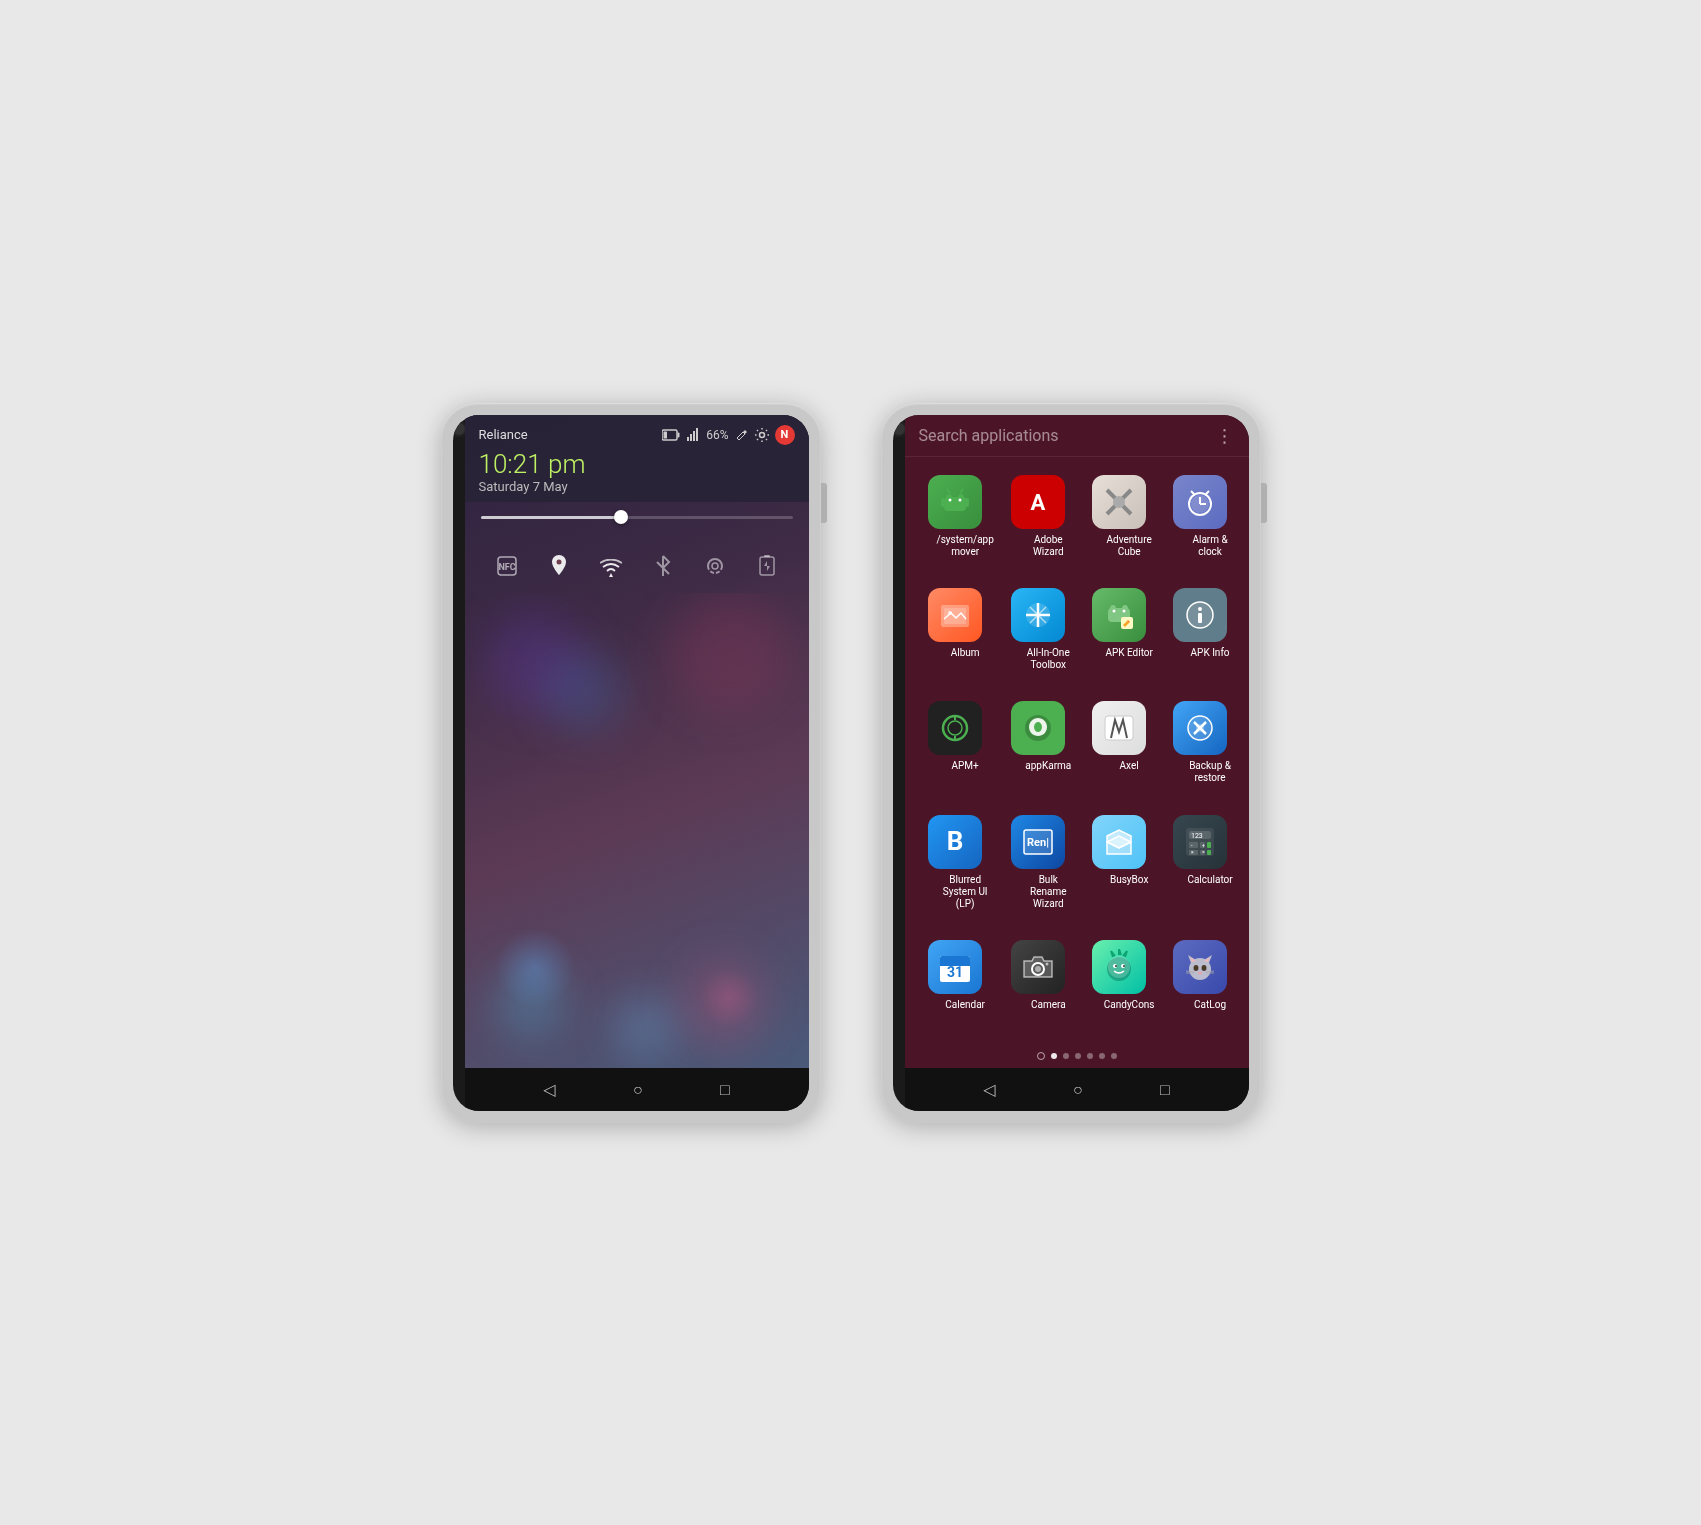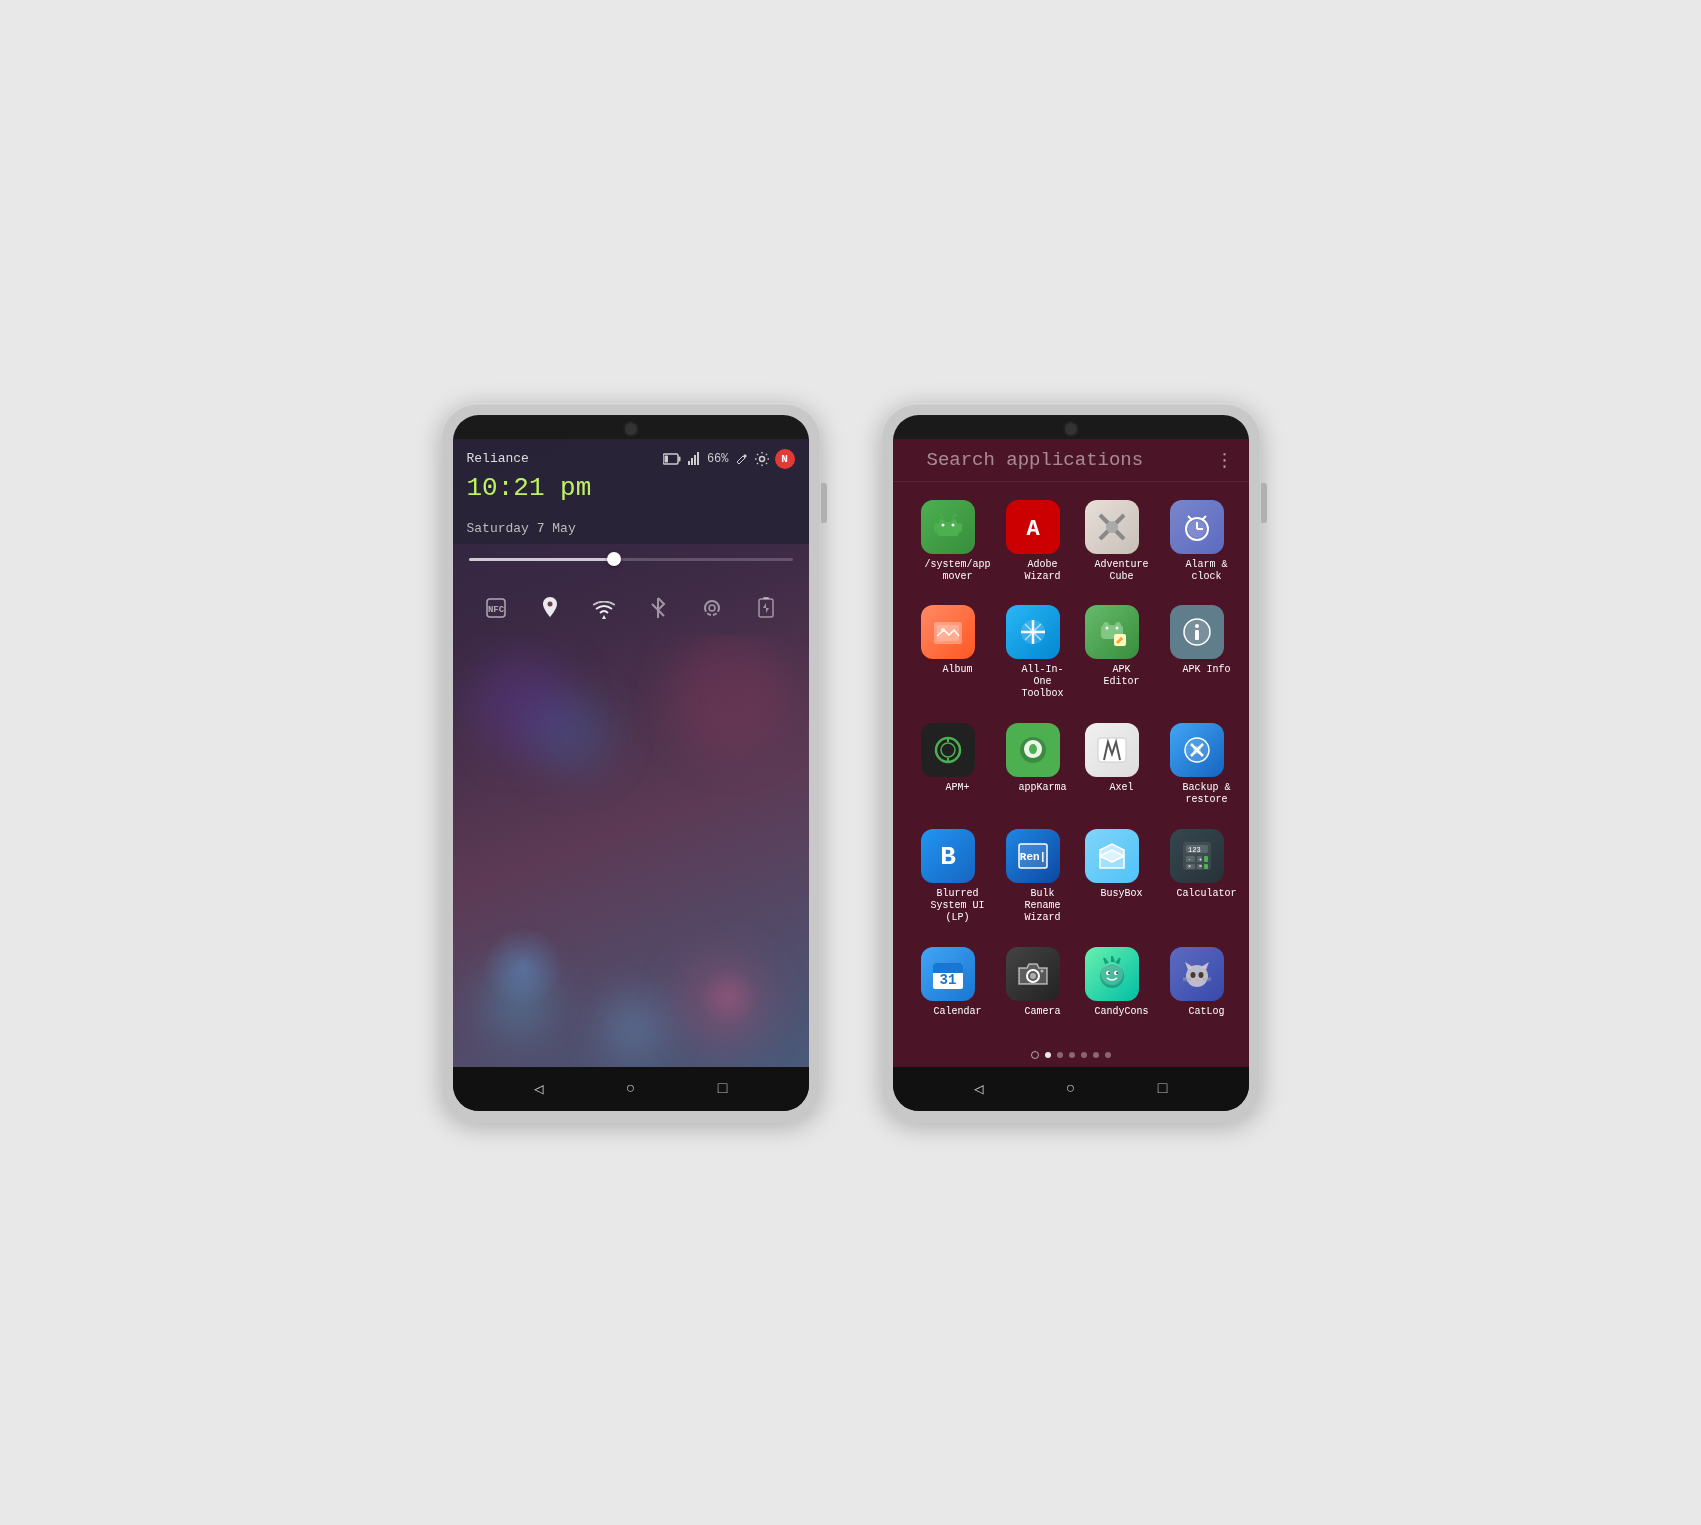--- a/index.html
+++ b/index.html
@@ -25,24 +25,23 @@
       position: relative;
       display: flex;
       flex-direction: column;
     }
 
     .phone-inner {
       background: #1a1a1a;
       border-radius: 26px;
       flex: 1;
       display: flex;
-      flex-direction: column;
+      flex-direction: row;
       overflow: hidden;
       position: relative;
-      font-family: Liberation Mono, monospace;
     }
 
     .phone-camera {
       width: 12px;
       height: 12px;
       background: #333;
       border-radius: 50%;
       margin: 8px auto 4px;
       box-shadow: 0 0 0 2px #222;
     }
@@ -135,21 +134,21 @@
       display: flex;
       align-items: center;
       gap: 6px;
       font-size: 11px;
       color: #ccc;
     }
 
     .battery-pct { font-size: 12px; }
 
     .time-display { font-size: 26px; color: #bef264; font-weight: 300; }
-    .date-display { font-size: 13px; color: #bbb; margin-top: 18px; }
+    .date-display { font-size: 13px; color: #bbb; margin-top: 0; }
 
     .brightness-row {
       padding: 14px 16px;
     }
 
     .brightness-track {
       height: 3px;
       background: rgba(255,255,255,0.2);
       border-radius: 2px;
       position: relative;
@@ -222,22 +221,21 @@
     .search-bar {
       display: flex;
       align-items: center;
       padding: 10px 14px;
       border-bottom: 1px solid rgba(255,255,255,0.08);
     }
 
     .search-text {
       flex: 1;
       color: rgba(255,255,255,0.5);
-      font-size: 19px;
-      margin-left: 20px;
+      font-size: 16px;
     }
 
     .search-dots {
       color: rgba(255,255,255,0.6);
       font-size: 18px;
       letter-spacing: 1px;
     }
 
     .app-grid {
       flex: 1;

